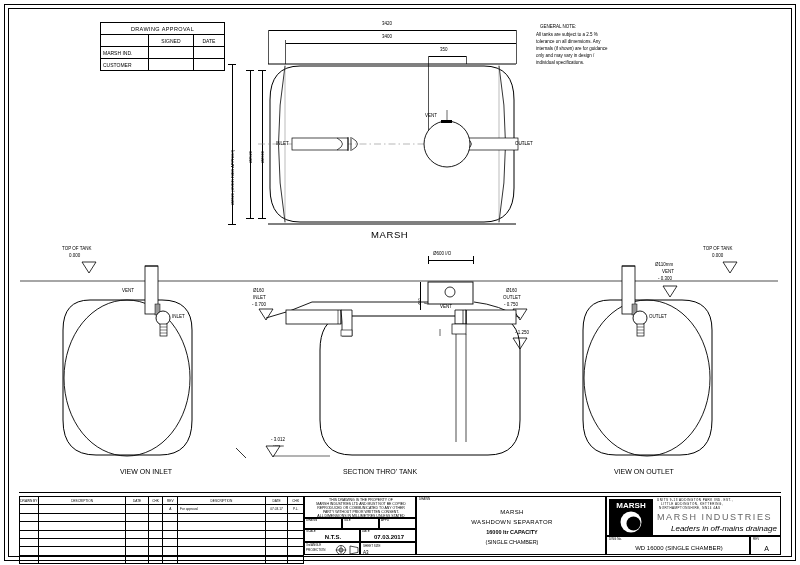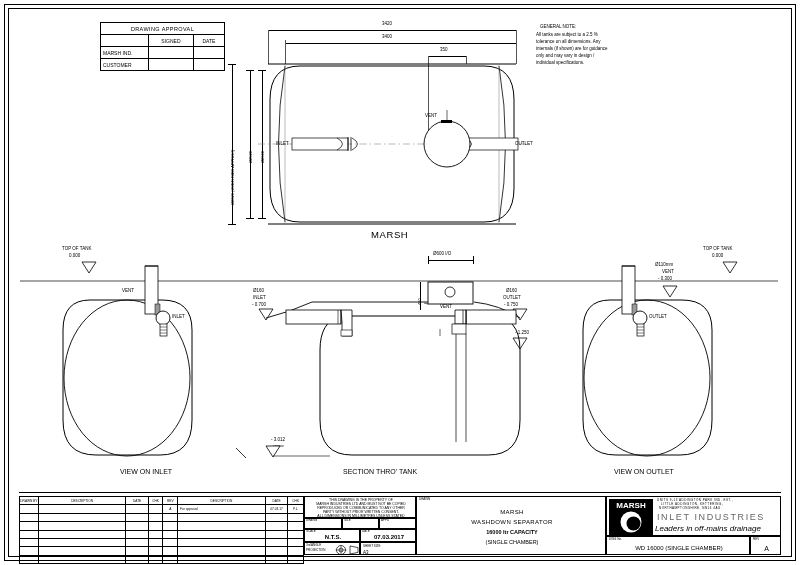--- a/index.html
+++ b/index.html
@@ -441,22 +441,22 @@
     <svg style="left:2px;top:2px;width:44px;height:36px;">
       <rect x="0" y="0" width="44" height="11" fill="#000"></rect>
       <text x="22" y="8.6" font-family="'Liberation Sans', sans-serif" font-size="8" font-weight="bold" fill="#fff" text-anchor="middle">MARSH</text>
       <rect x="0" y="11" width="44" height="25" fill="#000"></rect>
       <circle cx="22" cy="23" r="10.5" fill="#fff"></circle>
       <circle cx="24.5" cy="24.5" r="7" fill="#000"></circle>
     </svg>
     <div class="t" style="left:50px;top:2px;font-size:3px;letter-spacing:.5px;">UNITS 9-13 ADDINGTON PARK IND. EST.,</div>
     <div class="t" style="left:54px;top:6px;font-size:3px;letter-spacing:.5px;">LITTLE ADDINGTON, KETTERING,</div>
     <div class="t" style="left:52px;top:10px;font-size:3px;letter-spacing:.5px;">NORTHAMPTONSHIRE, NN14 4AS</div>
-    <div class="t" style="left:50px;top:15px;font-size:9px;letter-spacing:1.6px;color:#666;">INLET INDUSTRIES</div>
-    <div class="t" style="left:48px;top:27px;font-size:8px;font-style:italic;text-align:center;">Leaders in off-mains drainage</div>
+    <div class="t" style="left:50px;top:15px;font-size:9px;letter-spacing:1.6px;color:#666;">MARSH INDUSTRIES</div>
+    <div class="t" style="left:64px;top:27px;font-size:8px;font-style:italic;text-align:center;">Leaders in off-mains drainage</div>
   </div>
 
   <div class="tbcell" style="left:606px;top:536px;width:144px;height:19px;">
     <div class="t" style="left:2px;top:1px;font-size:3px;">DWG No.</div>
     <div class="t t6 ctr" style="left:0;top:8px;width:144px;">WD 16000 (SINGLE CHAMBER)</div>
   </div>
   <div class="tbcell" style="left:750px;top:536px;width:31px;height:19px;">
     <div class="t" style="left:2px;top:1px;font-size:3px;">REV</div>
     <div class="t t7 ctr" style="left:0;top:8px;width:31px;">A</div>
   </div>

